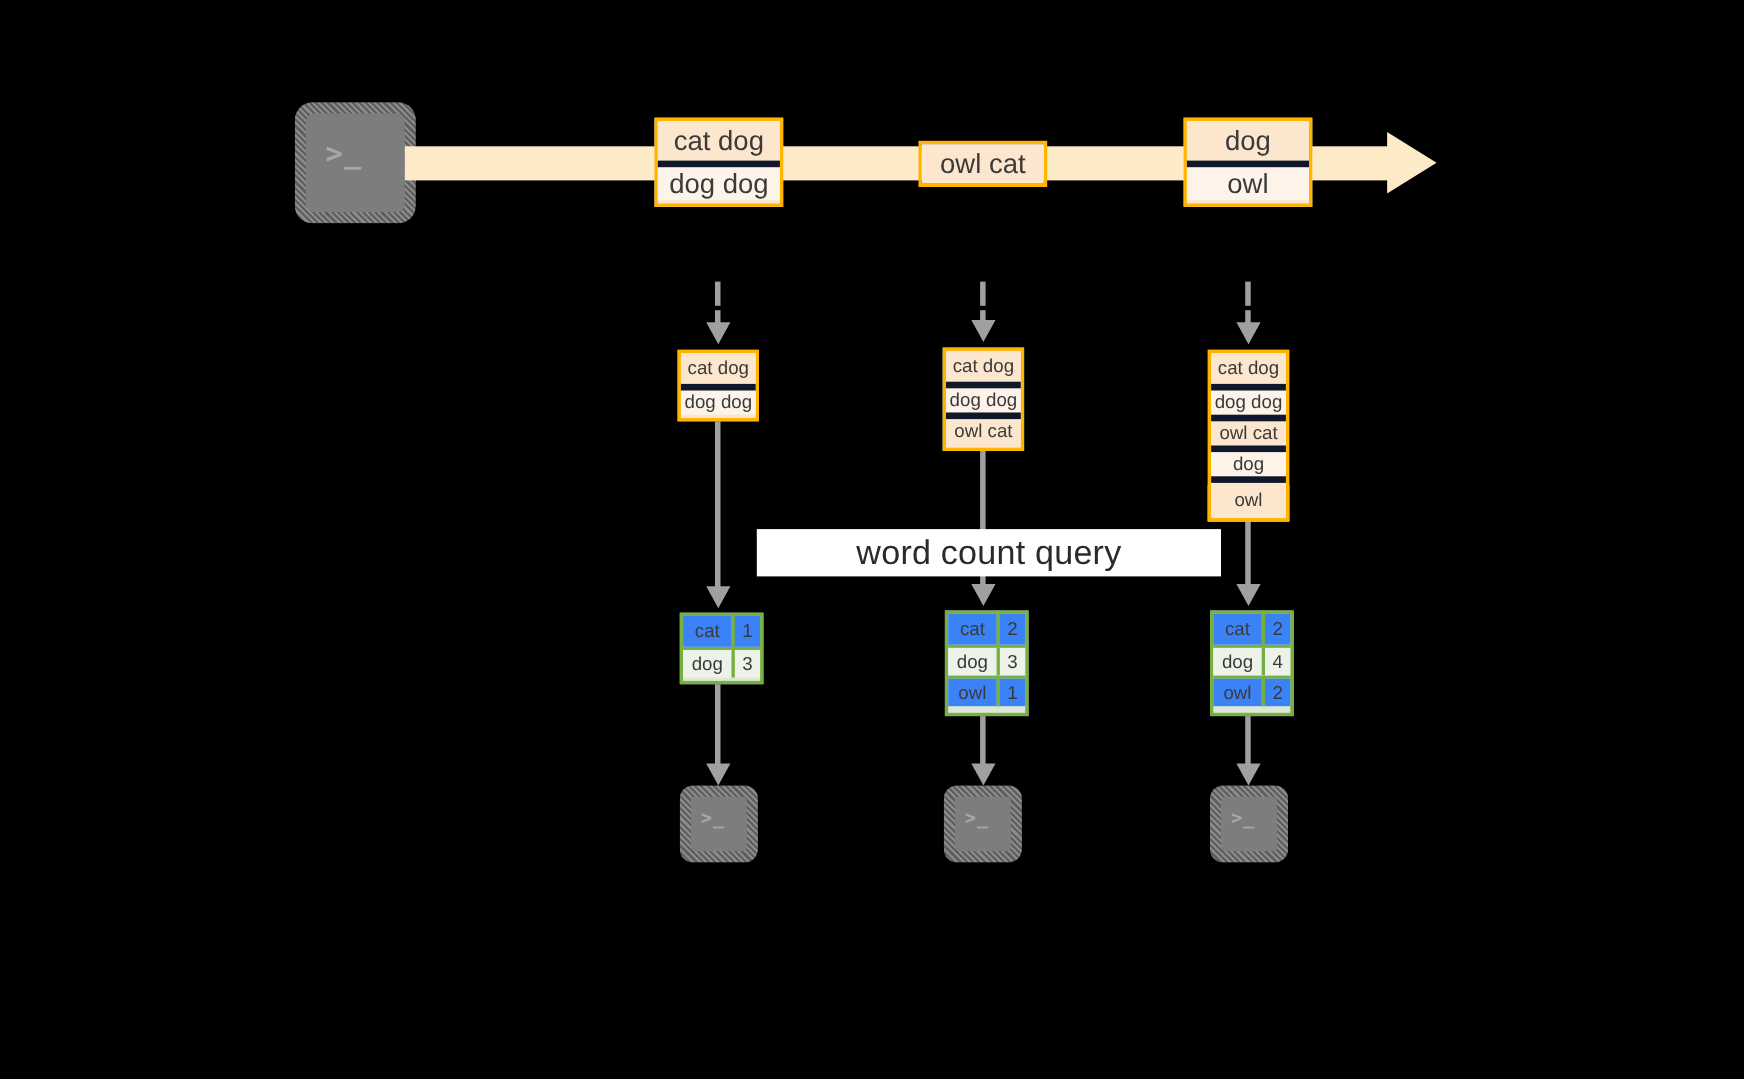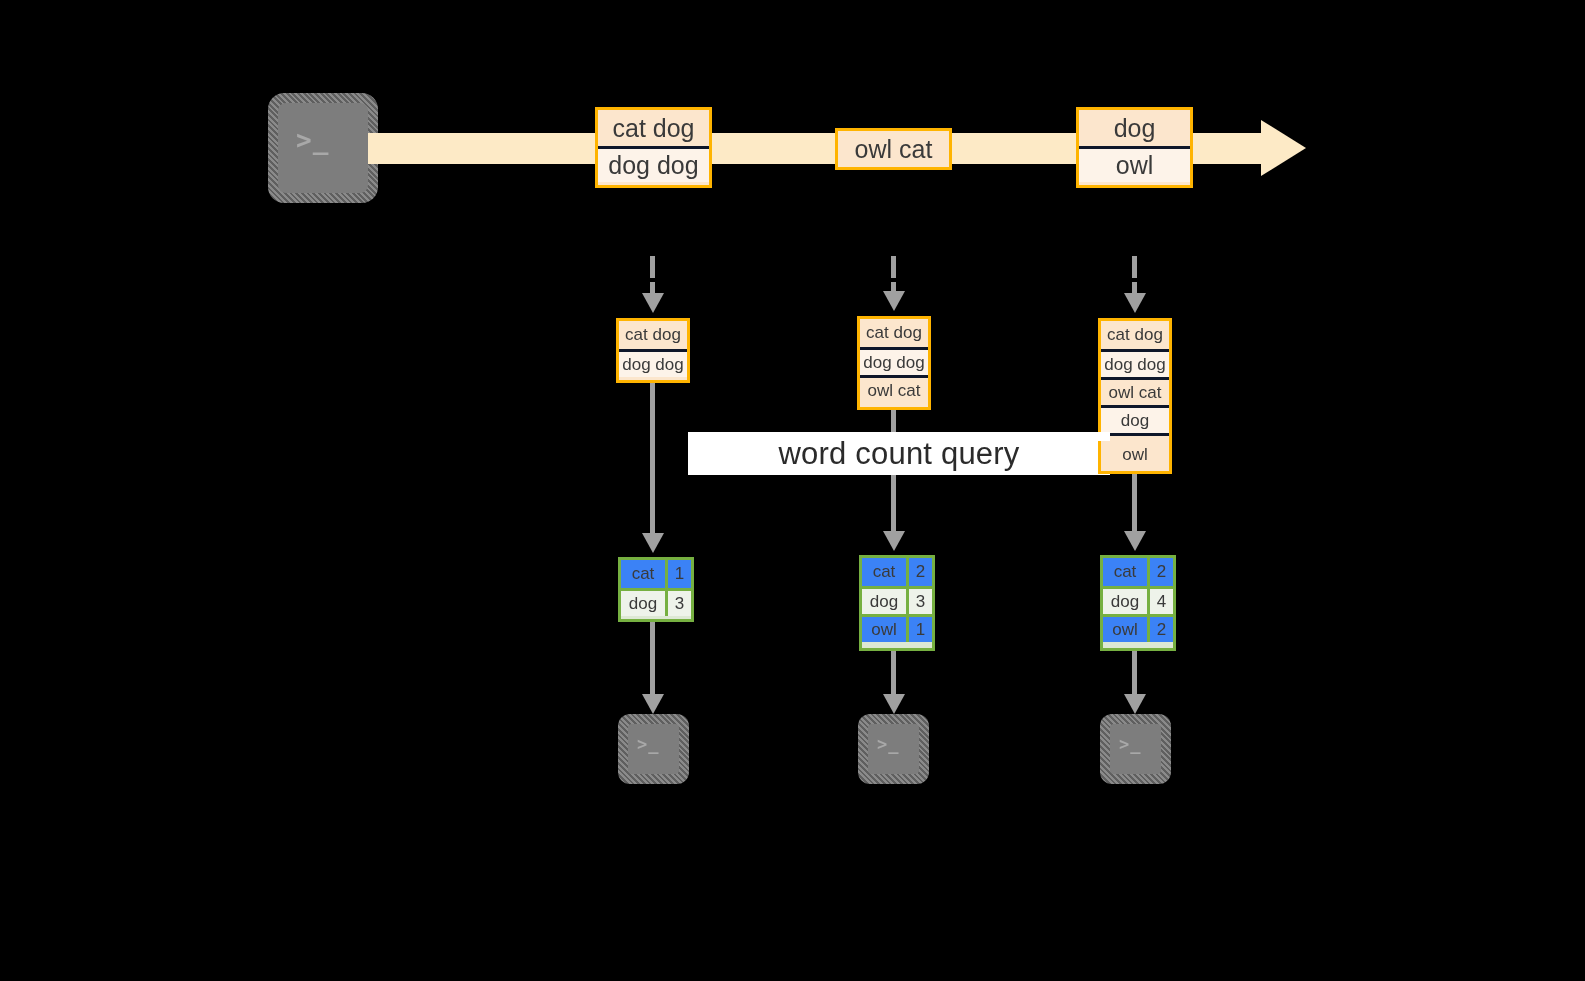--- a/index.html
+++ b/index.html
@@ -75,21 +75,21 @@
   .obox .orow {
     box-sizing: border-box;
     display: flex;
     align-items: center;
     justify-content: center;
     color: #3a3a3a;
     white-space: nowrap;
   }
   .obox .orow.alt { background: #fdf3e9; }
   .obox .orow.dark { background: #fce6cd; }
-  .obox .orow + .orow { border-top: 3px solid #0f172a; }
+  .obox .orow + .orow { border-top: 6px solid #0f172a; }
 
   .obox.top .orow { height: 36px; font-size: 25px; }
   .obox.single.top .orow { height: 36px; }
   .obox.stack .orow { height: 28px; font-size: 17px; }
 
   
   .gtable {
     position: absolute;
     box-sizing: border-box;
     border: 3px solid #76b041;
@@ -272,21 +272,21 @@
   </div>
 
   <div class="gline" style="left:1132px; top:651px; width:5px; height:45px;"></div>
   <div class="ghead" style="left:1124px; top:694px;"></div>
 
   <div class="terminal" style="left:1100px; top:714px; width:71px; height:70px;">
     <div class="terminal-inner"></div>
     <div class="terminal-glyph" style="left:9px; top:12px; font-size:17px;">&gt;_</div>
   </div>
 
-  <div class="banner" style="left:688px; top:432px; width:422px; height:43px;">
+  <div class="banner" style="left:688px; top:481px; width:422px; height:43px;">
     <span class="banner-label">word count query</span>
   </div>
 
   <div class="obox stack" style="left:1098px; top:441px; width:74px; height:33px; border-top-width:0;">
     <div class="orow dark" style="height:27px;">owl</div>
   </div>
 
 </div>
 
 </body></html>

